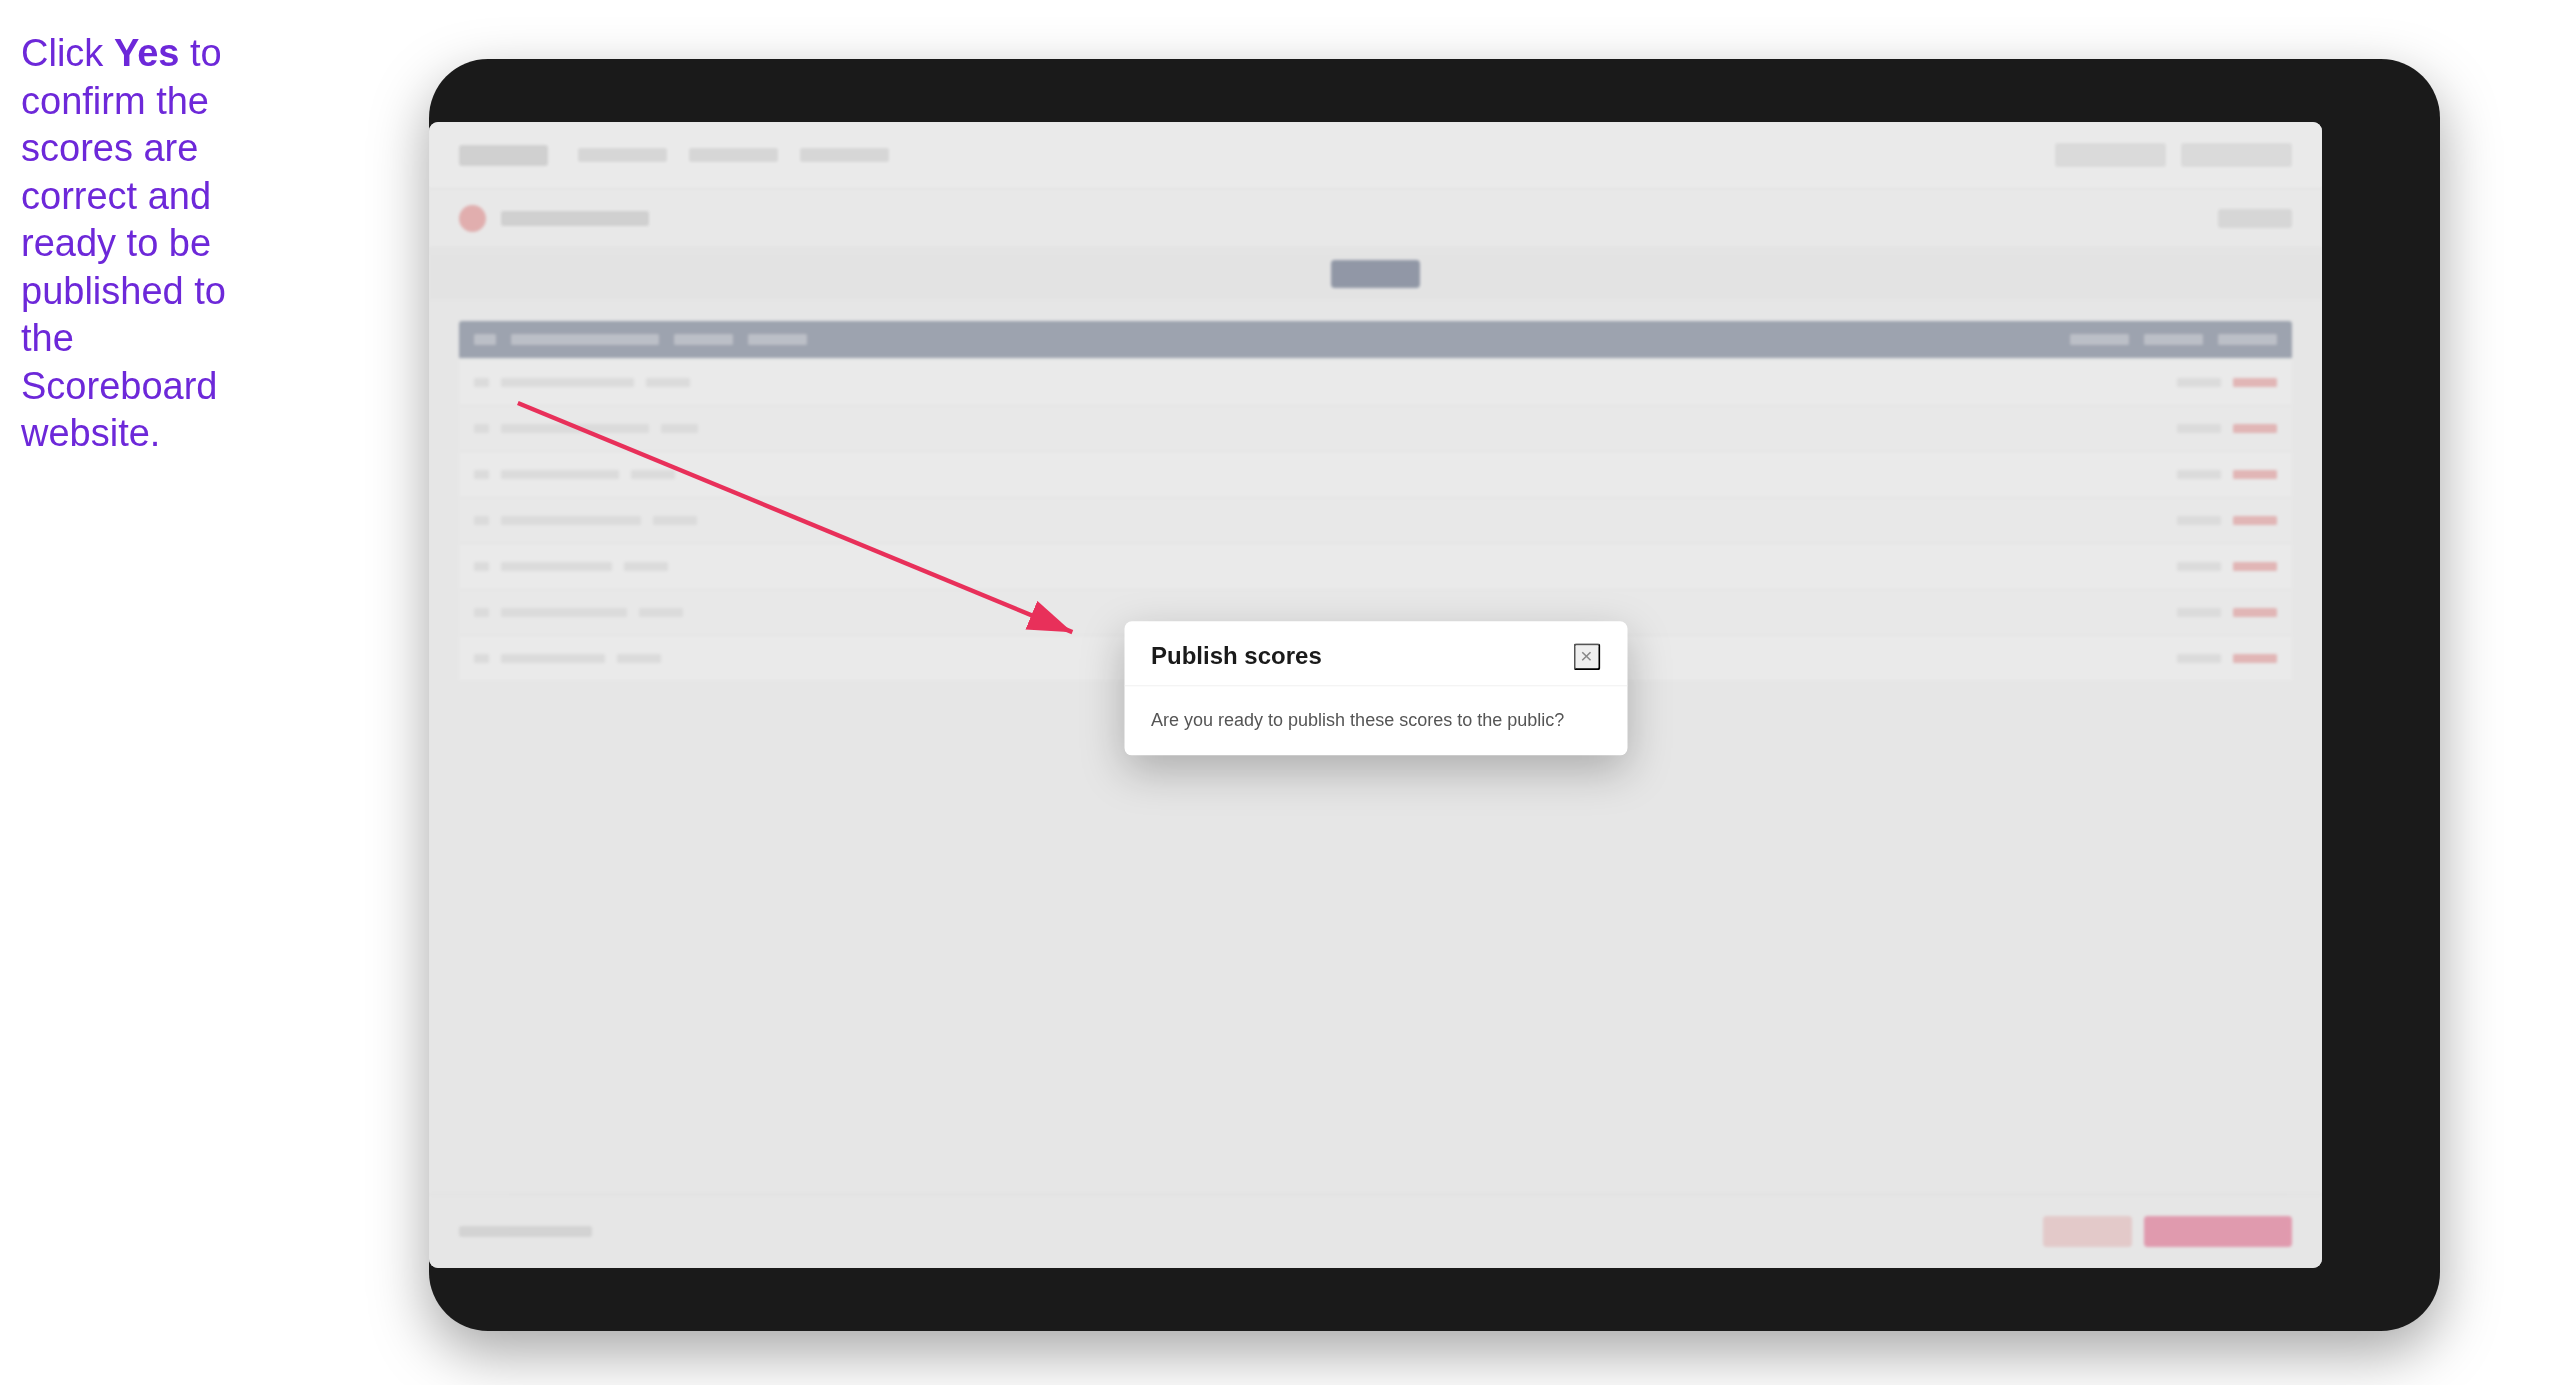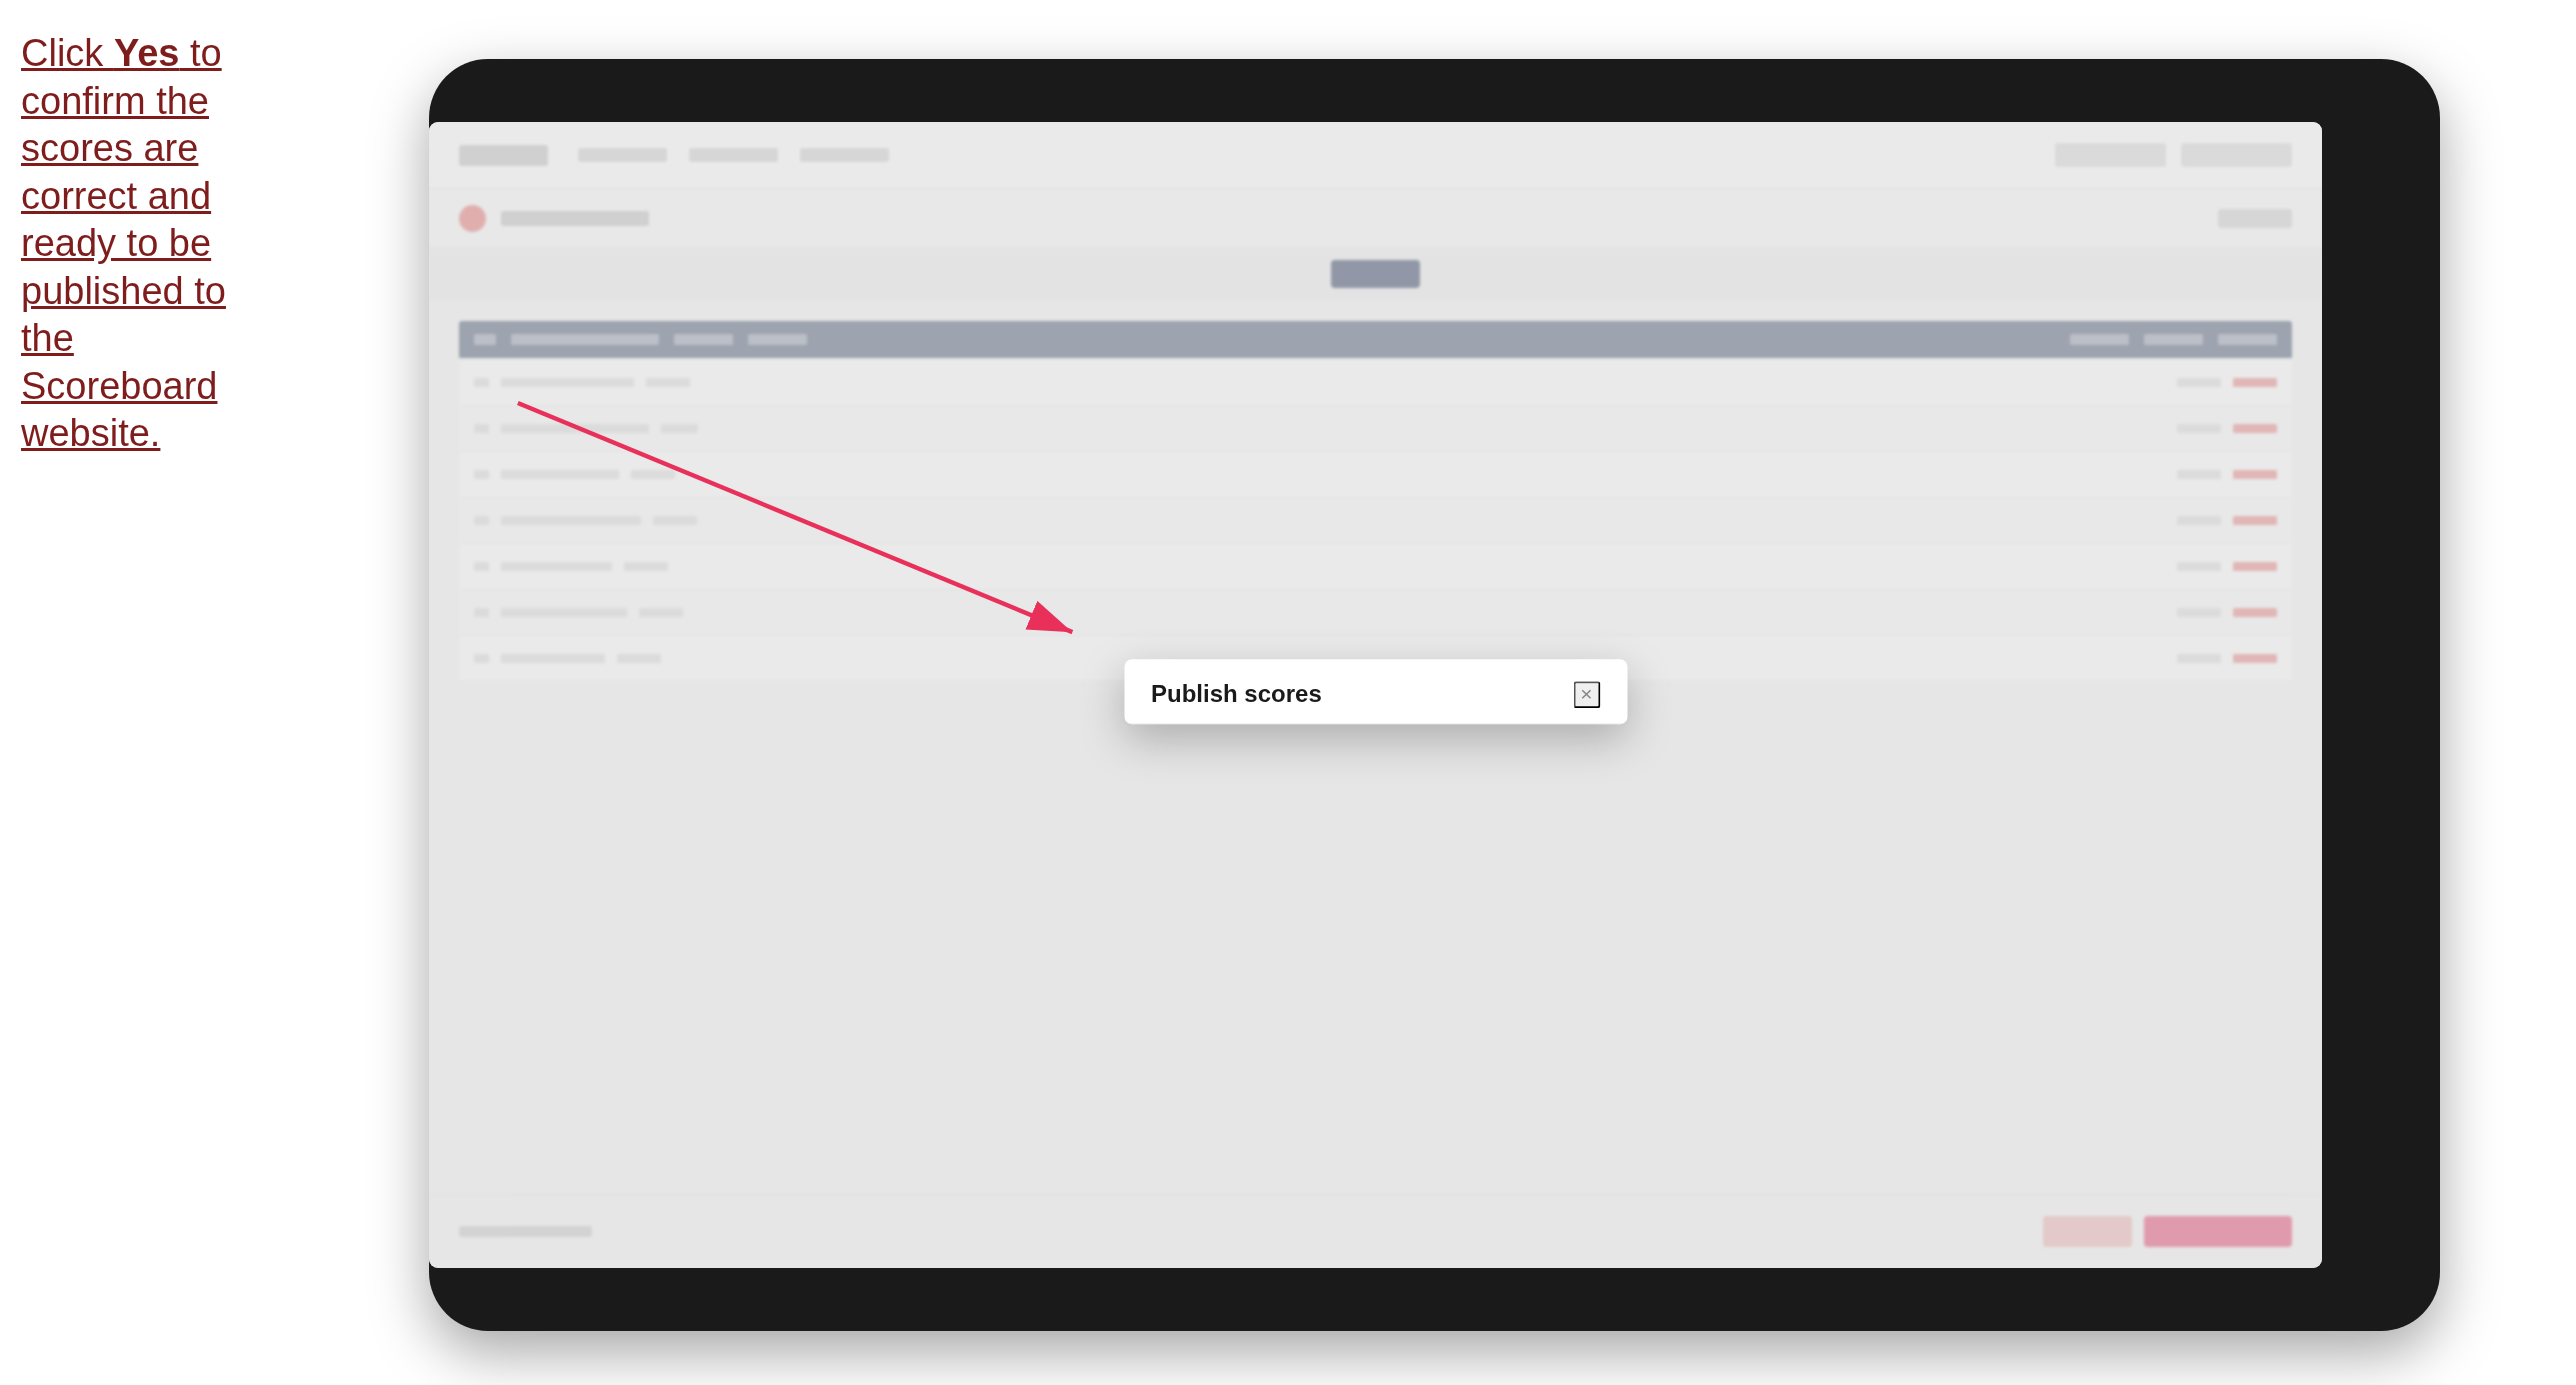--- a/index.html
+++ b/index.html
@@ -14,22 +14,21 @@
     }
 
     
     .instruction-text {
       position: absolute;
       top: 30px;
       left: 21px;
       width: 207px;
       font-size: 38px;
       line-height: 1.25;
-      color: #7f1d1d;
-      text-decoration: underline;
+      color: #6d28d9;
     }
     .instruction-text strong {
       font-weight: 800;
     }
 
     
     .tablet {
       position: absolute;
       top: 59px;
       left: 429px;
@@ -456,20 +455,23 @@
       </div>
     </div>
 
     <div class="dialog-overlay"></div>
 
     <div class="dialog">
       <div class="dialog-header">
         <span class="dialog-title">Publish scores</span>
         <button class="dialog-close">×</button>
       </div>
+      <div class="dialog-body">
+        <p class="dialog-message">Are you ready to publish these scores to the public?</p>
+      </div>
     </div>
 
     <svg class="arrow-container" viewBox="0 0 2560 1550" xmlns="http://www.w3.org/2000/svg">
       <defs>
         <marker id="arrowhead" markerWidth="10" markerHeight="7" refX="10" refY="3.5" orient="auto">
           <polygon points="0 0, 10 3.5, 0 7" fill="#e8305a"></polygon>
         </marker>
       </defs>
       <line x1="120" y1="380" x2="870" y2="690" stroke="#e8305a" stroke-width="6" marker-end="url(#arrowhead)"></line>
     </svg>

